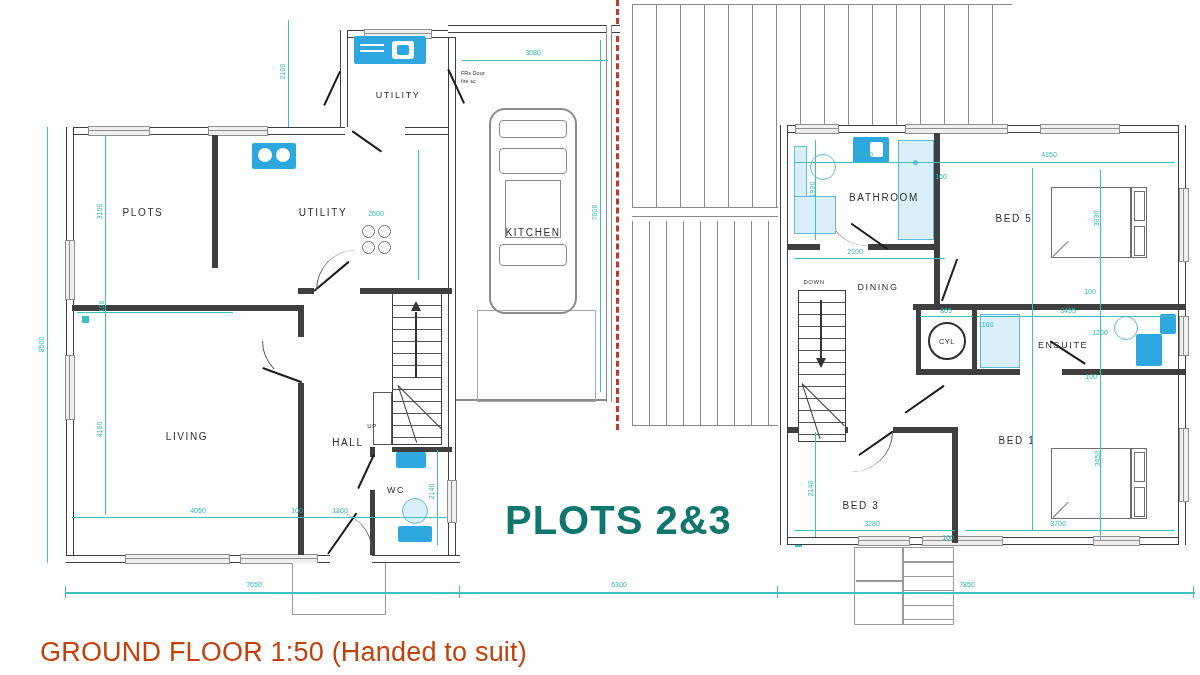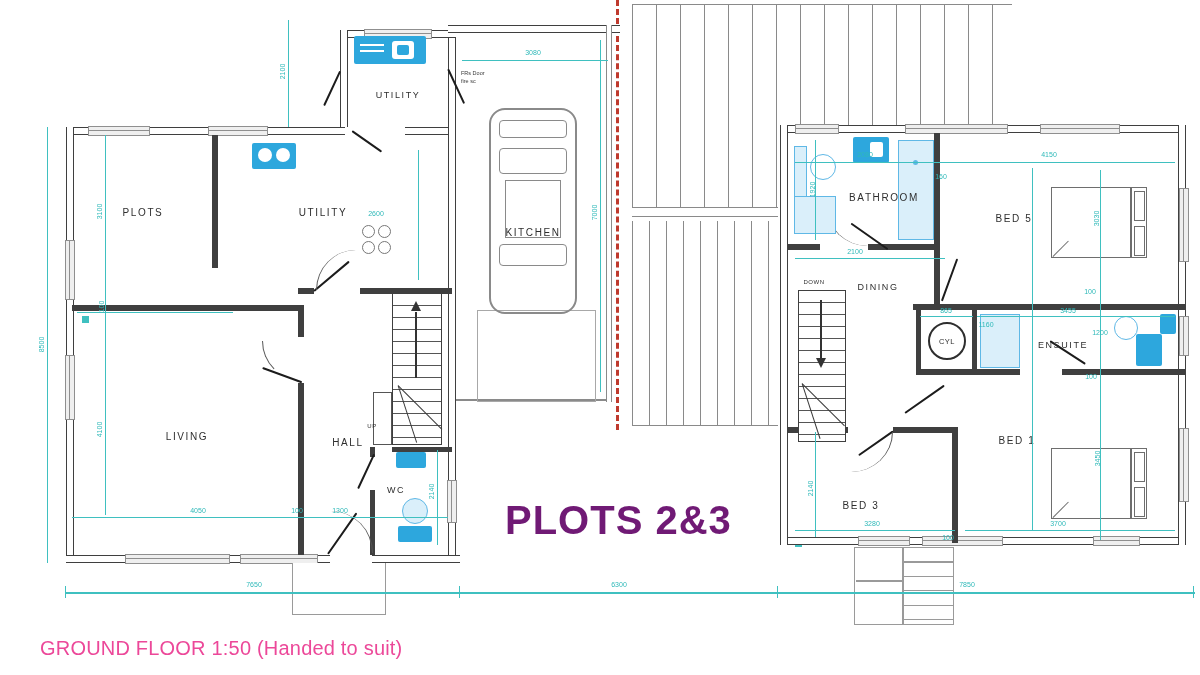--- a/index.html
+++ b/index.html
@@ -26,22 +26,22 @@
   .stairs{position:absolute;box-sizing:border-box;border:1.6px solid #3f3f3f;background:
      repeating-linear-gradient(to bottom,#ffffff 0 10.6px,#555555 10.6px 12px);}
   .fixb{position:absolute;background:#2da7dd;border-radius:2px;}
   .fixp{position:absolute;background:#daeffa;border:1.3px solid #5fb8e6;box-sizing:border-box;}
   .circ{position:absolute;box-sizing:border-box;border-radius:50%;}
   .bed{position:absolute;box-sizing:border-box;border:1.4px solid #6e6e6e;background:#fff;}
   .hatch{position:absolute;background:repeating-linear-gradient(to right,#8a8a8a 0 1px,transparent 1px 24px);}
   .hatch2{position:absolute;background:repeating-linear-gradient(to right,#8a8a8a 0 1px,transparent 1px 17px);}
   .gline{position:absolute;background:#8a8a8a;}
   .porch{position:absolute;box-sizing:border-box;border:1.5px solid #9a9a9a;border-top:none;background:#fff;}
-  .caption{position:absolute;color:#ec4899;font-size:20px;letter-spacing:.2px;white-space:nowrap;}
-  .plots{position:absolute;color:#701a75;font-size:40px;font-weight:bold;letter-spacing:1px;white-space:nowrap;}
+  .caption{position:absolute;color:#c2410c;font-size:27px;letter-spacing:.2px;white-space:nowrap;}
+  .plots{position:absolute;color:#0f766e;font-size:40px;font-weight:bold;letter-spacing:1px;white-space:nowrap;}
   .arc{position:absolute;box-sizing:border-box;}
   .arrow-line{position:absolute;background:#333;width:2px;}
   .tri-up{position:absolute;width:0;height:0;border-left:5px solid transparent;border-right:5px solid transparent;border-bottom:10px solid #333;}
   .tri-down{position:absolute;width:0;height:0;border-left:5px solid transparent;border-right:5px solid transparent;border-top:10px solid #333;}
 </style>
 </head>
 <body>
 
 <div id="canvas">
 

